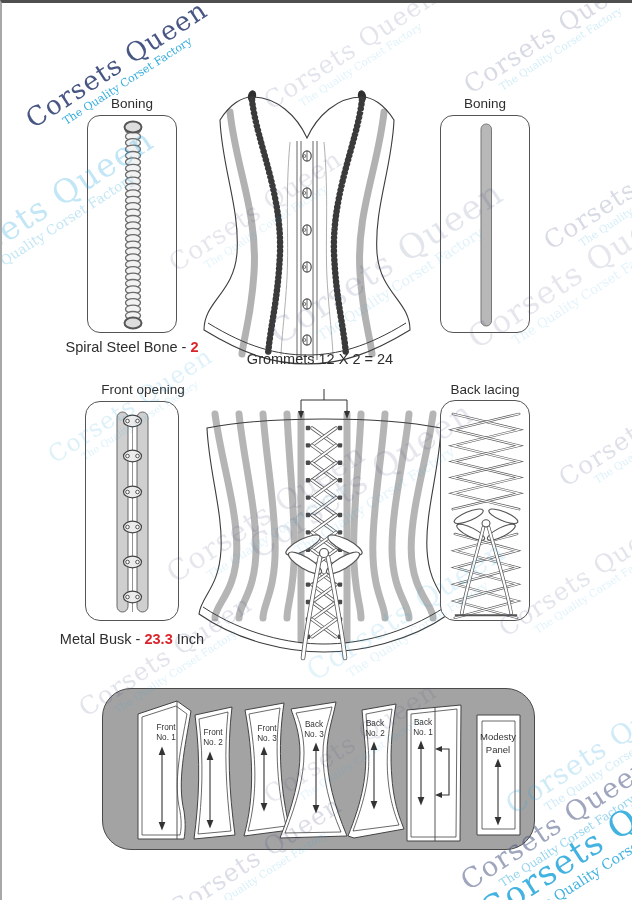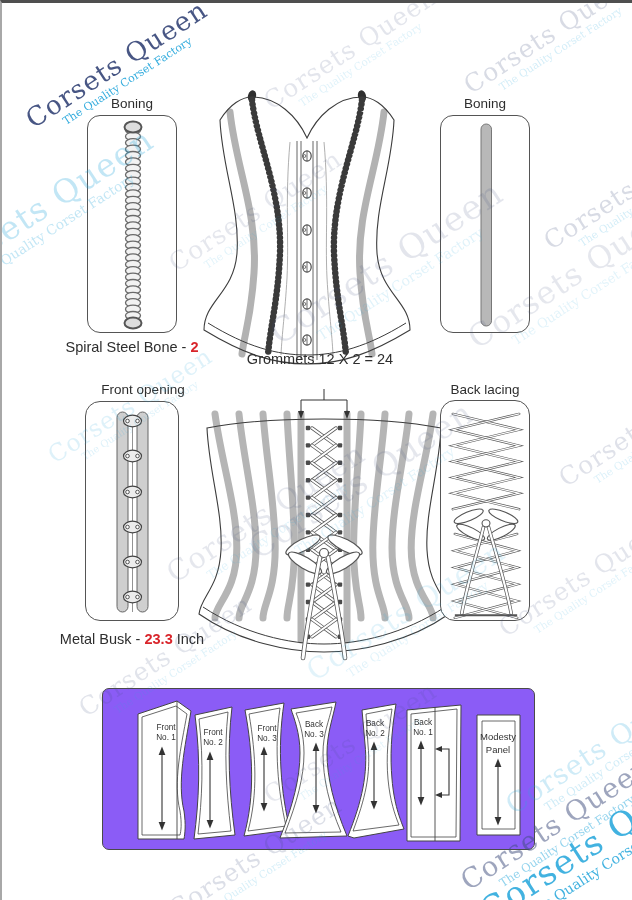--- a/index.html
+++ b/index.html
@@ -5,21 +5,21 @@
 *{margin:0;padding:0;box-sizing:border-box}
 html,body{background:#9a9a9a}
 .page{position:relative;width:632px;height:900px;background:#fff;overflow:hidden;
   font-family:"Liberation Sans",sans-serif;color:#2e2e2e;
   border-top:3px solid #4f4f4f;border-left:2px solid #a8a8a8}
 .title{position:absolute;top:33px;left:0;width:100%;text-align:center;font-size:15.5px;letter-spacing:.2px}
 .lbl{position:absolute;text-align:center;font-size:13.5px}
 .caption{position:absolute;text-align:center;font-size:14.5px;white-space:nowrap}
 .caption .red{color:#d9252b;font-weight:700}
 .cbox{position:absolute;border:1.2px solid #555;background:#fff;border-radius:13px}
-.pbox{position:absolute;border:1.2px solid #4a4a4a;background:#8b5cf6;border-radius:7px}
+.pbox{position:absolute;border:1.2px solid #4a4a4a;background:#a3a3a3;border-radius:29px}
 .fig{position:absolute;overflow:visible}
 svg{overflow:visible}
 svg text{font-family:"Liberation Sans",sans-serif;fill:#333}
 .wm-layer{position:absolute;inset:0;pointer-events:none;z-index:9}
 .wm{position:absolute;width:230px;text-align:center;transform-origin:left top;
   font-family:"DejaVu Serif",serif;line-height:1.05}
 .wm1{font-size:25px;letter-spacing:1px;white-space:nowrap}
 .wm2{font-size:10.5px;white-space:nowrap}
 </style>
 </head>

